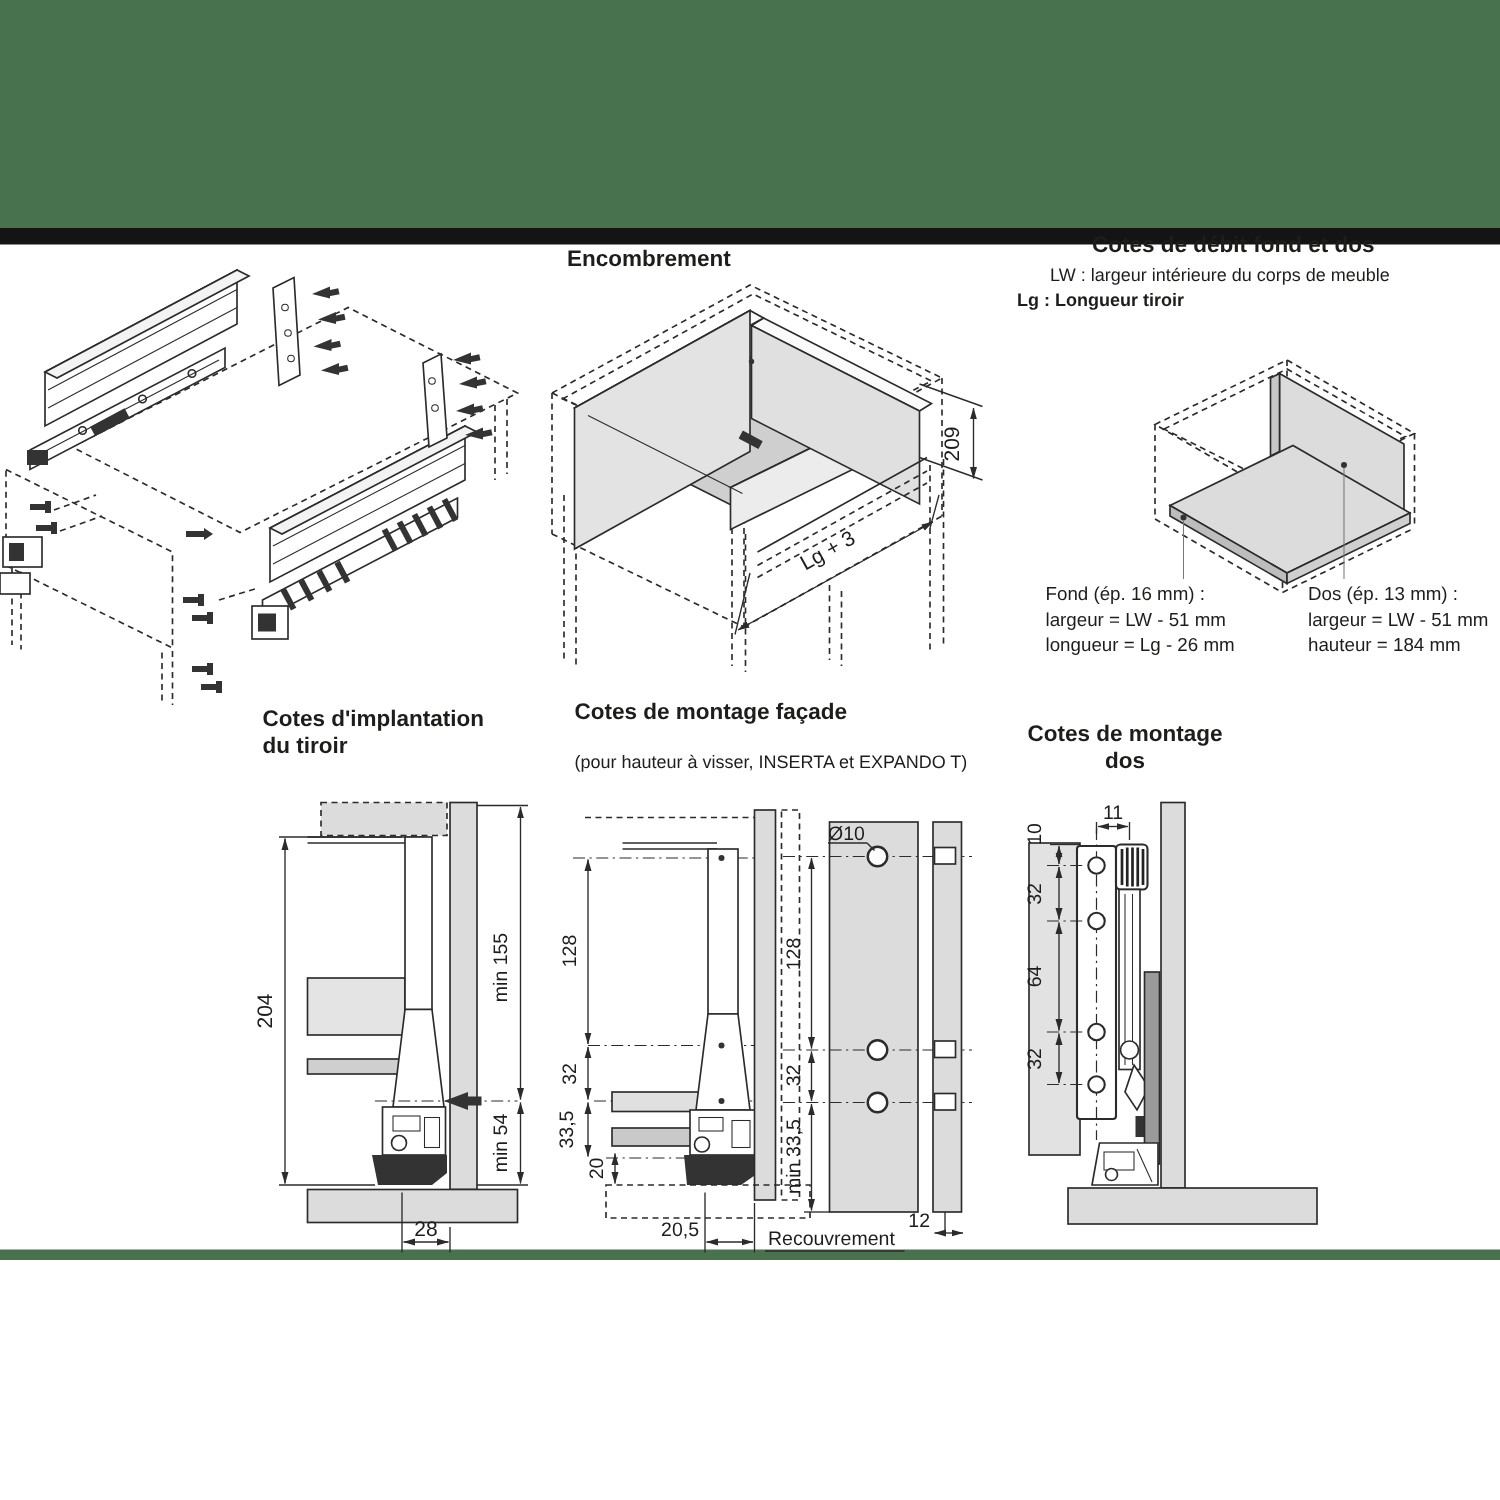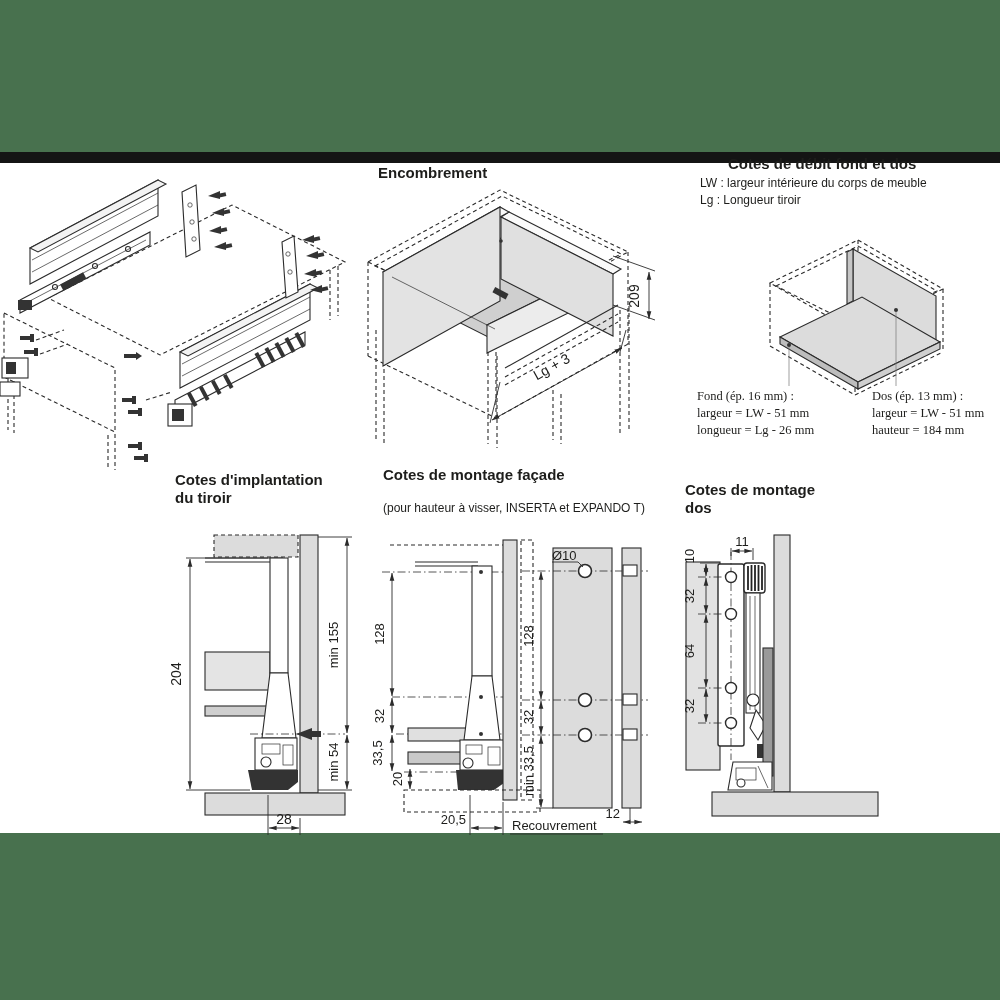--- a/index.html
+++ b/index.html
@@ -1,24 +1,24 @@
 <!DOCTYPE html>
 <html><head>
 <meta charset="utf-8">
 <style>
   html,body{margin:0;padding:0;background:#fff;}
-  #stage{position:relative;width:1000px;height:1000px;overflow:hidden;background:#fff;
+  #stage{position:relative;width:1000px;height:840px;overflow:hidden;background:#fff;
          font-family:"Liberation Sans",sans-serif;color:#1d1d1b;}
   .band{position:absolute;left:0;width:1000px;}
   .band.top{top:0;height:152px;}
   .band.rule{top:152px;height:11px;}
   .band.bottom{top:833px;height:167px;}
   .ttl{position:absolute;font-size:15px;font-weight:700;line-height:18px;white-space:nowrap;}
   .sub{position:absolute;font-size:12px;line-height:16px;white-space:nowrap;}
-  .blk{position:absolute;font-size:12.5px;line-height:17px;white-space:nowrap;font-family:Liberation Serif, serif;}
+  .blk{position:absolute;font-size:12.5px;line-height:17px;white-space:nowrap;}
   svg{position:absolute;left:0;top:0;}
   svg text{font-family:"Liberation Sans",sans-serif;fill:#1d1d1b;}
   .t14{font-size:14px;} .t13{font-size:13px;}
   .ln{stroke:#2b2b2b;stroke-width:1.1;fill:none;}
   .thin{stroke:#2b2b2b;stroke-width:.7;fill:none;}
   .dsh{stroke:#2b2b2b;stroke-width:1.1;fill:none;stroke-dasharray:4 3;}
   .dd{stroke:#2b2b2b;stroke-width:.8;fill:none;stroke-dasharray:8 3 1.5 3;}
   .dim{stroke:#2b2b2b;stroke-width:.9;fill:none;}
   .dl{stroke:#2b2b2b;stroke-width:.9;fill:none;marker-start:url(#ar);marker-end:url(#ar);}
   .g1{fill:#dcdcdc;} .g3{fill:#cfcfcf;} .g4{fill:#e3e3e3;}
@@ -30,42 +30,42 @@
 <div id="stage">
 
   <div class="band top" style="background: rgb(72, 113, 78);"></div>
   <div class="band rule" style="background: rgb(20, 20, 20);"></div>
   <div class="band bottom" style="background: rgb(72, 113, 78);"></div>
 
   <div class="ttl" style="left:378px;top:164px;">Encombrement</div>
 
   <div class="ttl" style="left:728px;top:155px;">Cotes de débit fond et dos</div>
   <div class="sub" style="left:700px;top:175px;">LW : largeur intérieure du corps de meuble</div>
-  <div class="sub" style="left:700px;top:192px;">Lg : Longueur tiroir</div>
+  <div class="sub" style="left:678px;top:192px;font-weight:bold;">Lg : Longueur tiroir</div>
 
   <div class="blk" style="left:697px;top:388px;">
     <div>Fond (ép. 16 mm) :</div>
     <div>largeur = LW - 51 mm</div>
     <div>longueur = Lg - 26 mm</div>
   </div>
   <div class="blk" style="left:872px;top:388px;">
     <div>Dos (ép. 13 mm) :</div>
     <div>largeur = LW - 51 mm</div>
     <div>hauteur = 184 mm</div>
   </div>
 
   <div class="ttl" style="left:175px;top:471px;">
     <div>Cotes d'implantation</div>
     <div>du tiroir</div>
   </div>
 
   <div class="ttl" style="left:383px;top:466px;">Cotes de montage façade</div>
   <div class="sub" style="left:383px;top:500px;">(pour hauteur à visser, INSERTA et EXPANDO T)</div>
 
-  <div class="ttl" style="left:685px;top:481px;">
+  <div class="ttl" style="left:685px;top:481px;text-align:center;">
     <div>Cotes de montage</div>
     <div>dos</div>
   </div>
 
   <svg width="1000" height="1000">
     <defs>
       <marker id="ar" markerWidth="9" markerHeight="7" refX="8.5" refY="3" orient="auto-start-reverse">
         <path d="M0,0.4 L8.8,3 L0,5.6 z" fill="#2b2b2b"></path>
       </marker>
     </defs>

